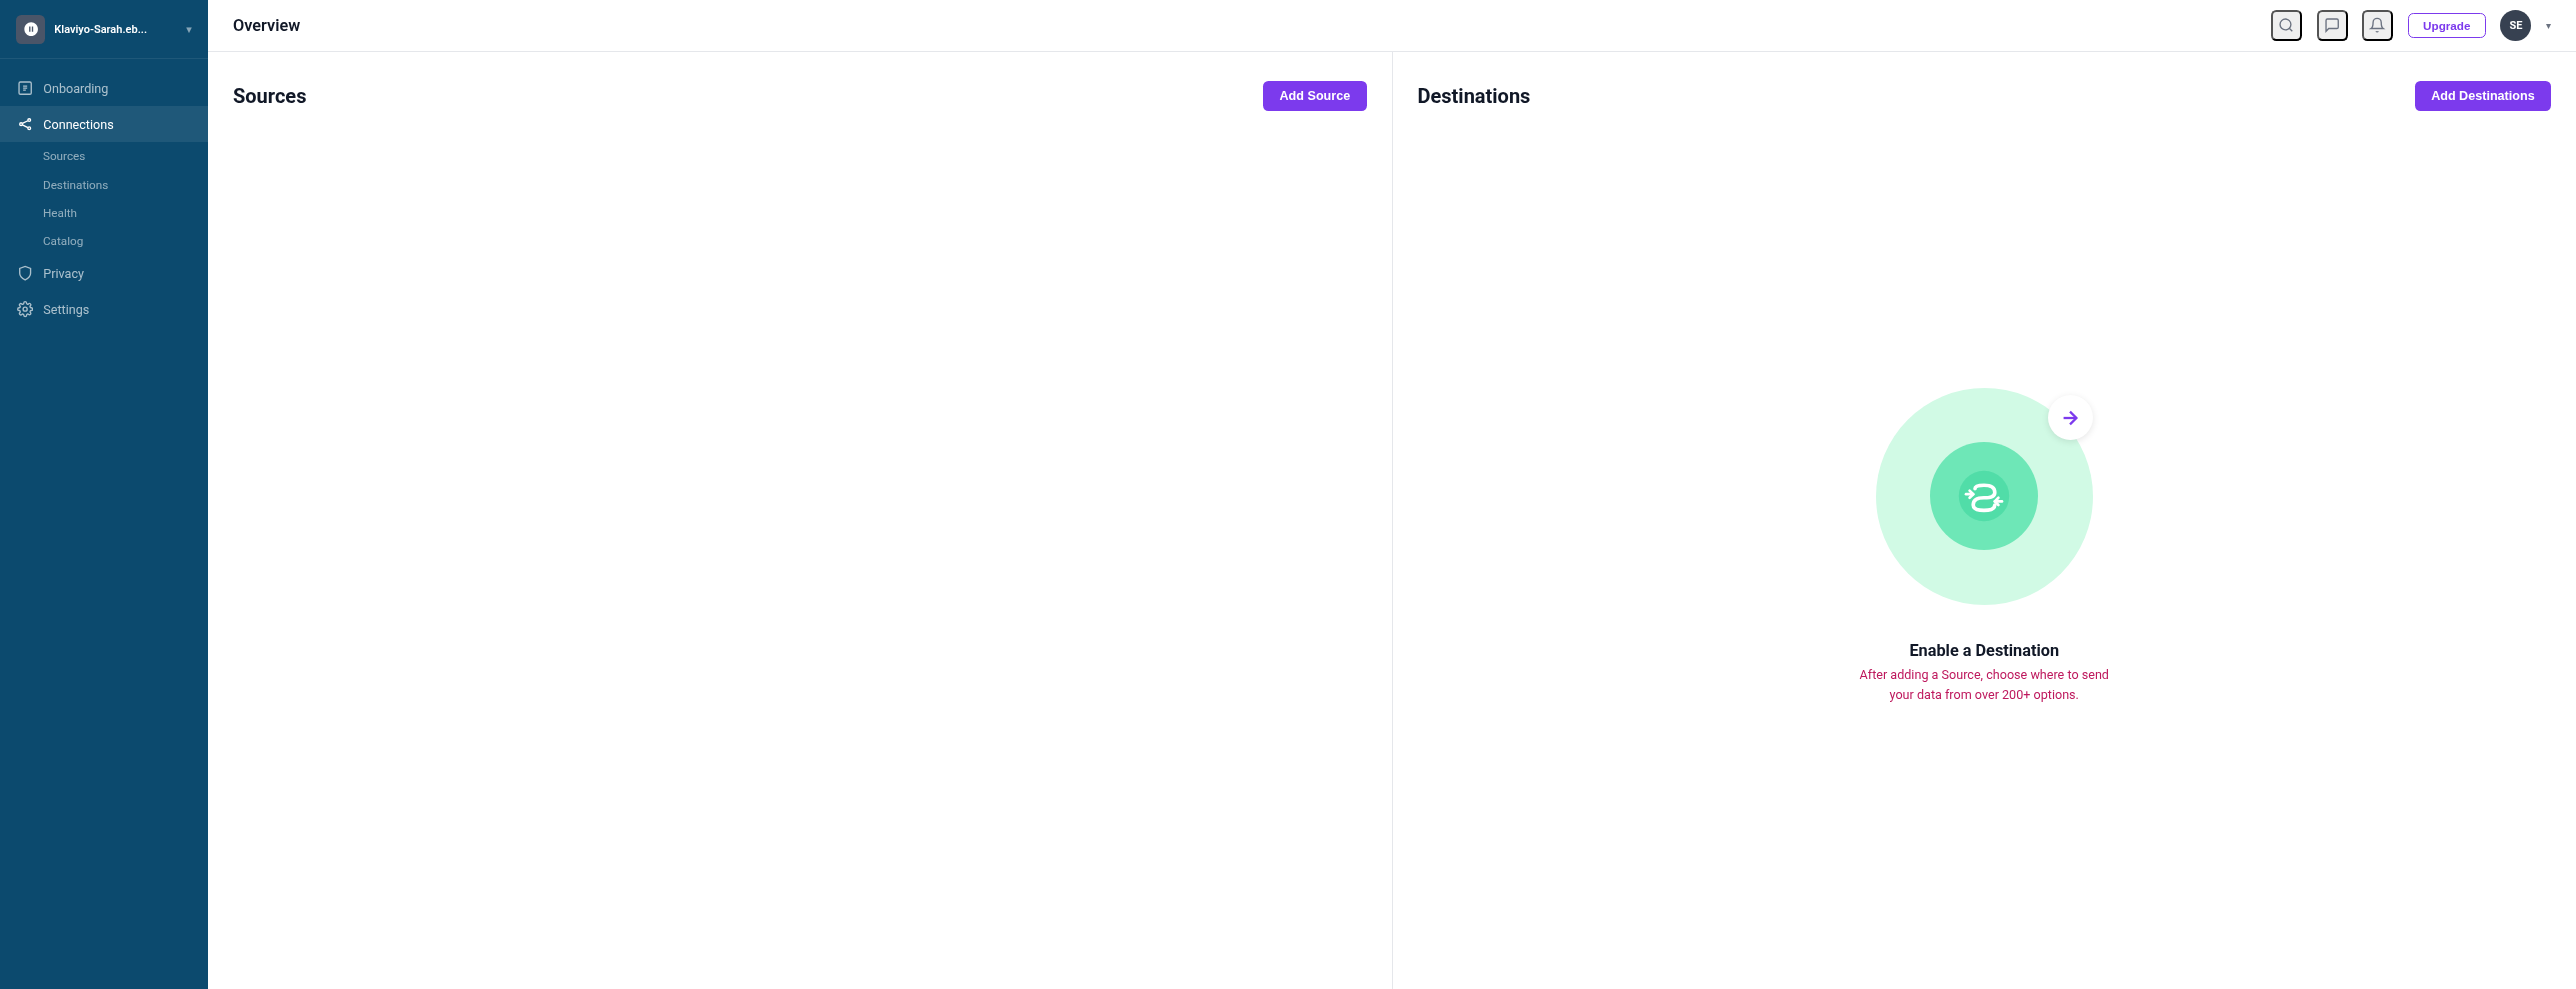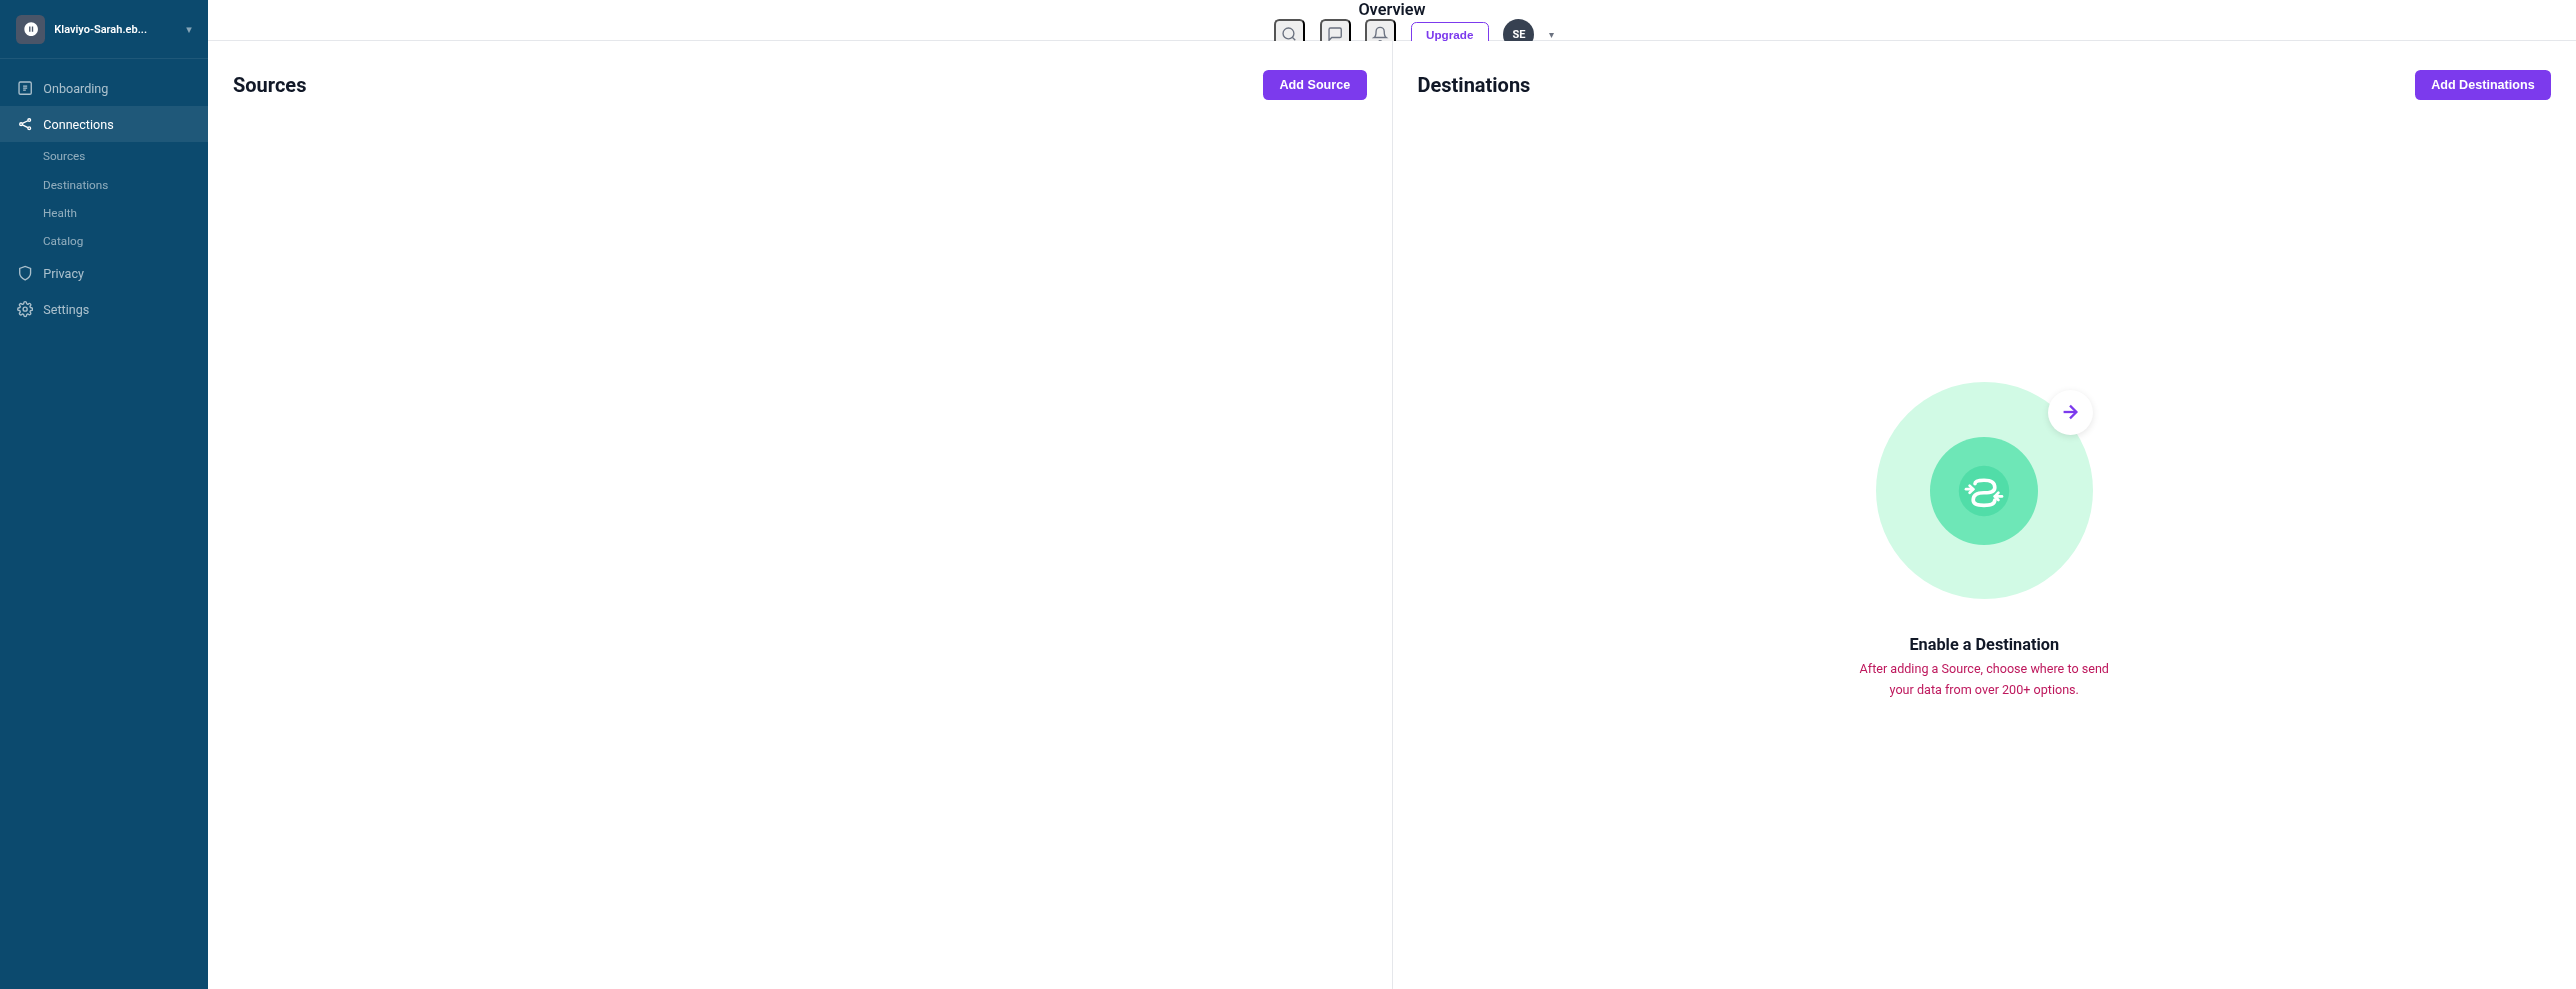--- a/index.html
+++ b/index.html
@@ -102,29 +102,28 @@
       align-items: center;
       padding: 7.2px 16.3px 7.2px 43px;
       cursor: pointer;
       color: rgba(255,255,255,0.55);
       font-size: 11.7px;
       transition: background 0.15s;
     }
 
     
     .topbar {
-      height: 41px;
+      height: 52px;
       background: white;
       border-bottom: 0.9px solid #e5e7eb;
       display: flex;
       align-items: center;
       padding: 0 25px;
       flex-shrink: 0;
       justify-content: space-between;
-      flex-direction: column;
     }
 
     .topbar-title {
       font-size: 16.3px;
       font-weight: 600;
       color: #111827;
     }
 
     .topbar-actions {
       display: flex;

